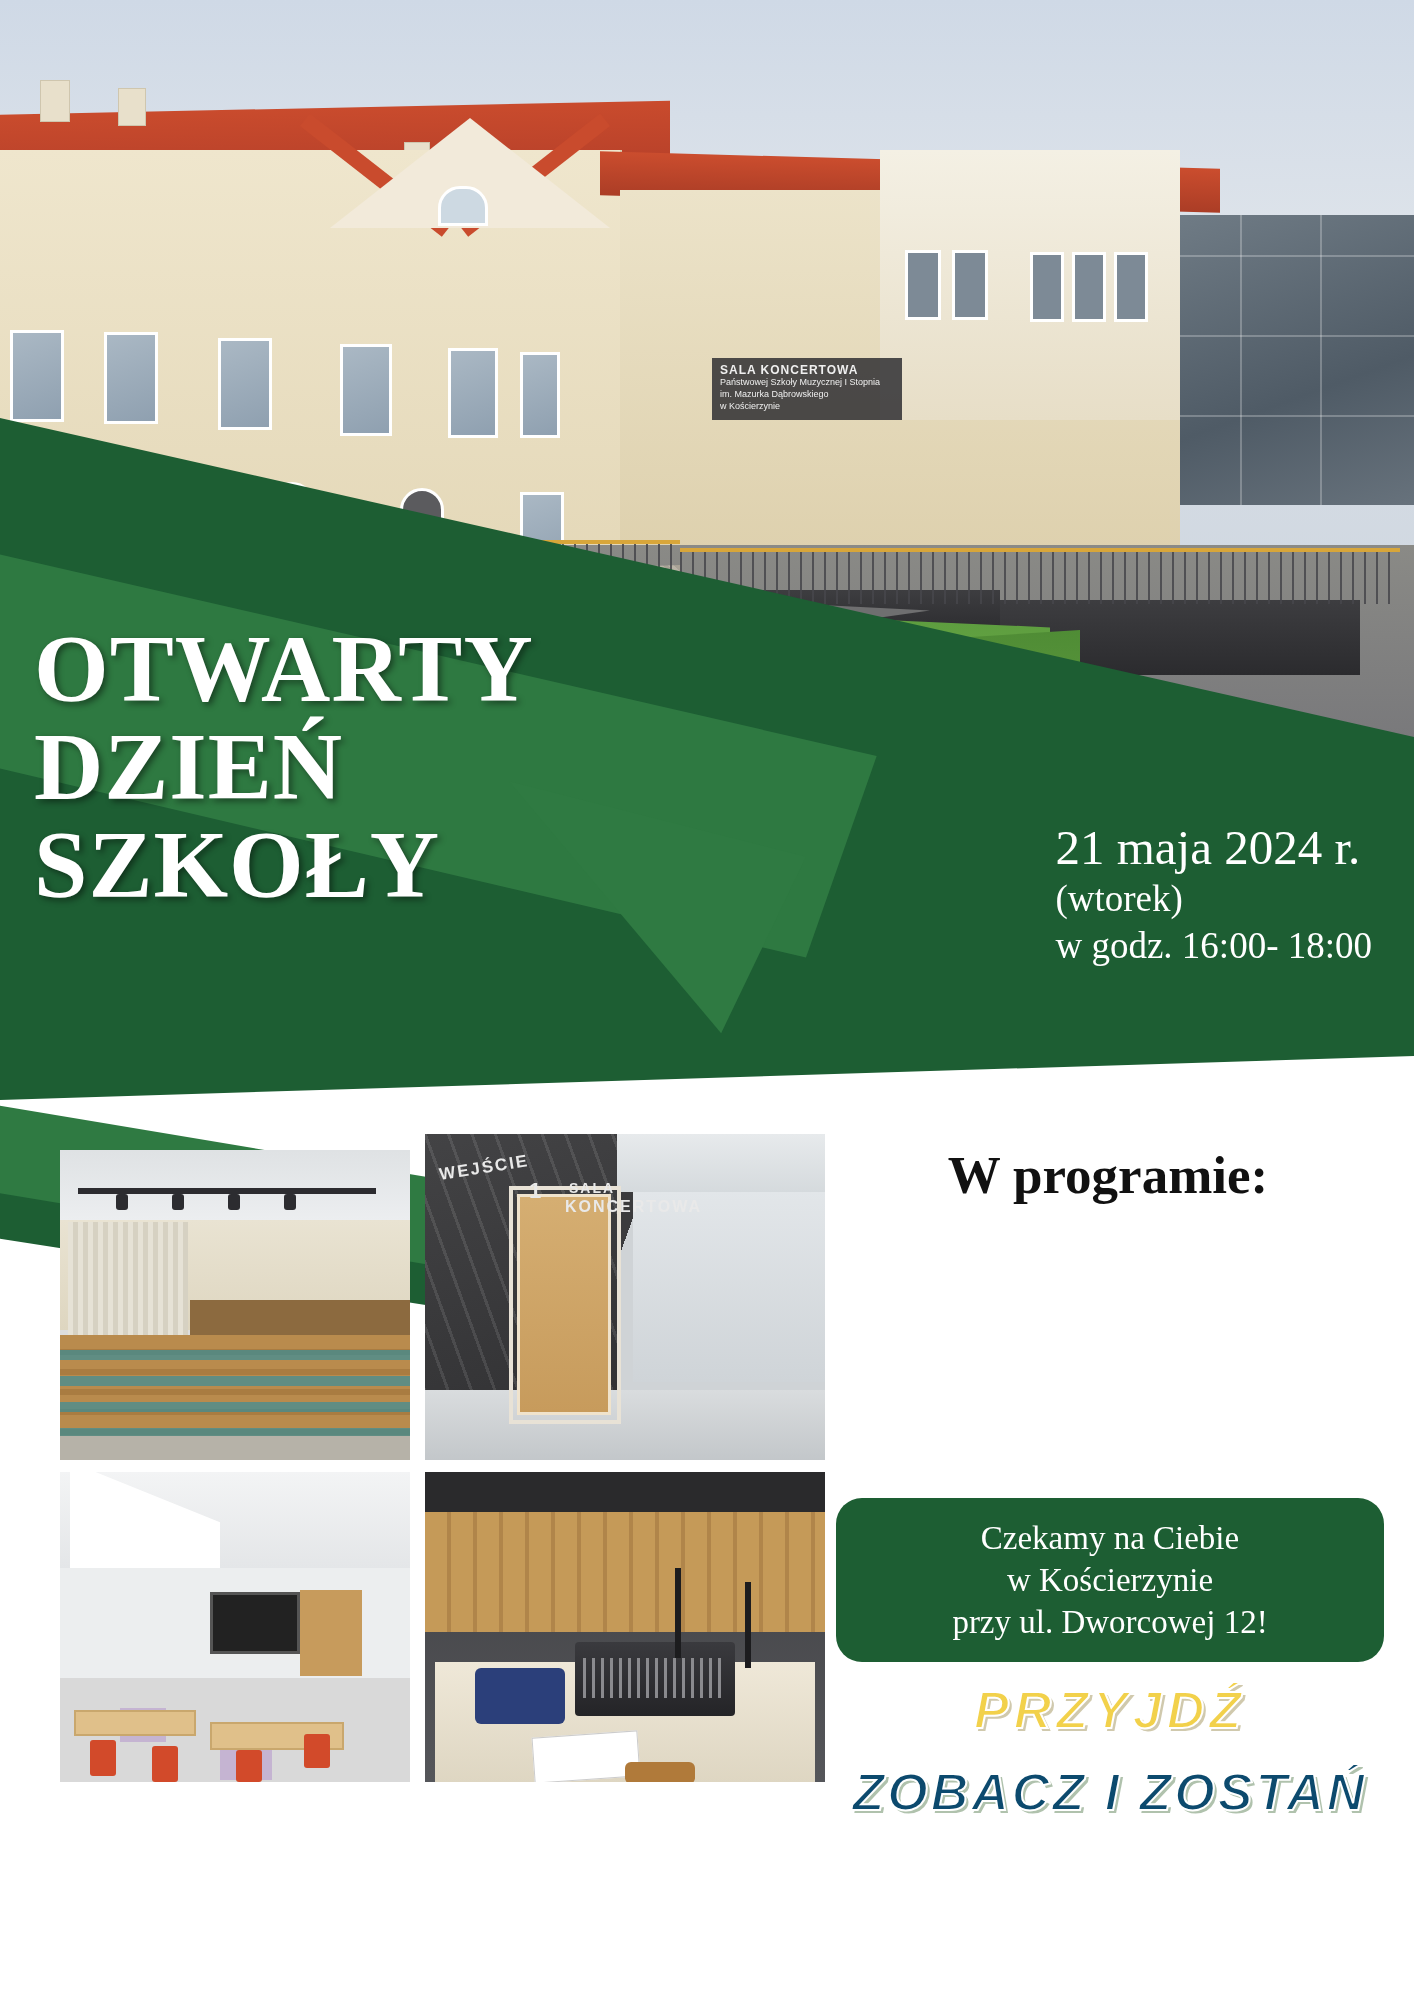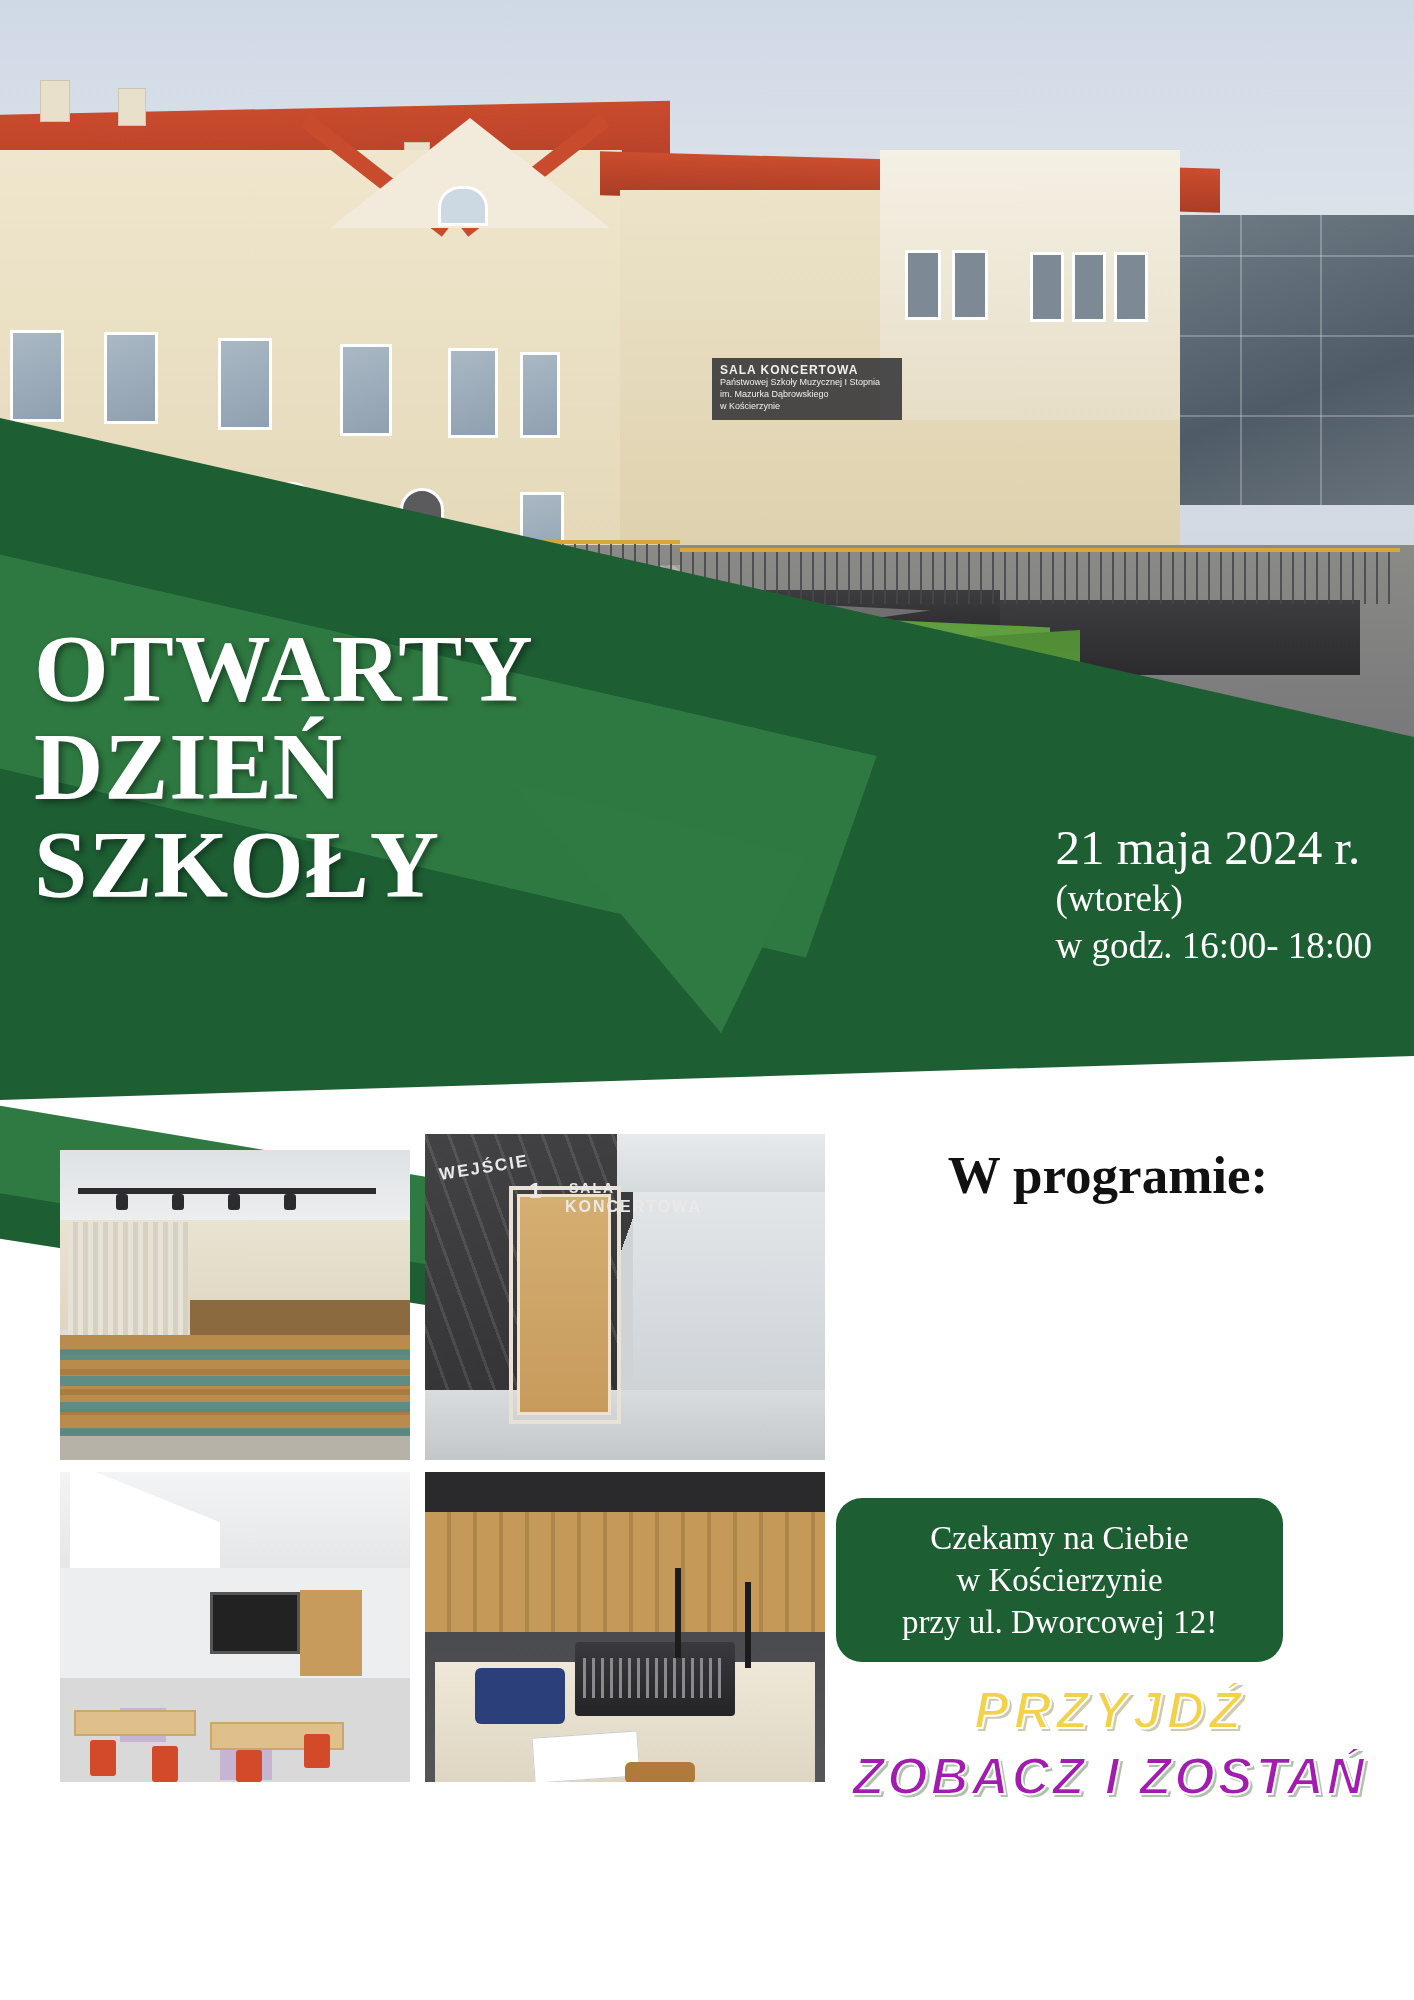--- a/index.html
+++ b/index.html
@@ -220,21 +220,21 @@
     padding-left: 44px;
     font-size: 30px;
     line-height: 1.33;
   }
   .program li { margin: 0 0 2px 0; }
 
   
   .cta {
     position: absolute;
     left: 836px; top: 1498px;
-    width: 447px; height: 164px;
+    width: 548px; height: 164px;
     background: #1d5e33;
     border-radius: 26px;
     z-index: 20;
     color: #ffffff;
     text-align: center;
     display: flex;
     flex-direction: column;
     justify-content: center;
     line-height: 1.28;
     font-size: 33px;
@@ -254,24 +254,24 @@
   .wa1 {
     font-size: 52px;
     letter-spacing: 5px;
     color: #f2d14b;
     -webkit-text-stroke: 2px #ffffff;
     text-shadow: 3px 3px 0 rgba(120,100,20,.35);
   }
   .wa2 {
     font-size: 52px;
     letter-spacing: 3px;
-    color: #a21caf;
+    color: #0c4a6e;
     -webkit-text-stroke: 2px #ffffff;
     text-shadow: 3px 3px 0 rgba(30,80,20,.35);
-    margin-top: 6px;
+    margin-top: 22px;
   }
 
   
   .photos { position: absolute; left: 60px; top: 1150px; z-index: 20; }
   .ph {
     position: absolute;
     overflow: hidden;
     background: #ddd;
   }
   .ph-1 { left: 0;    top: 0;   width: 350px; height: 310px; }

